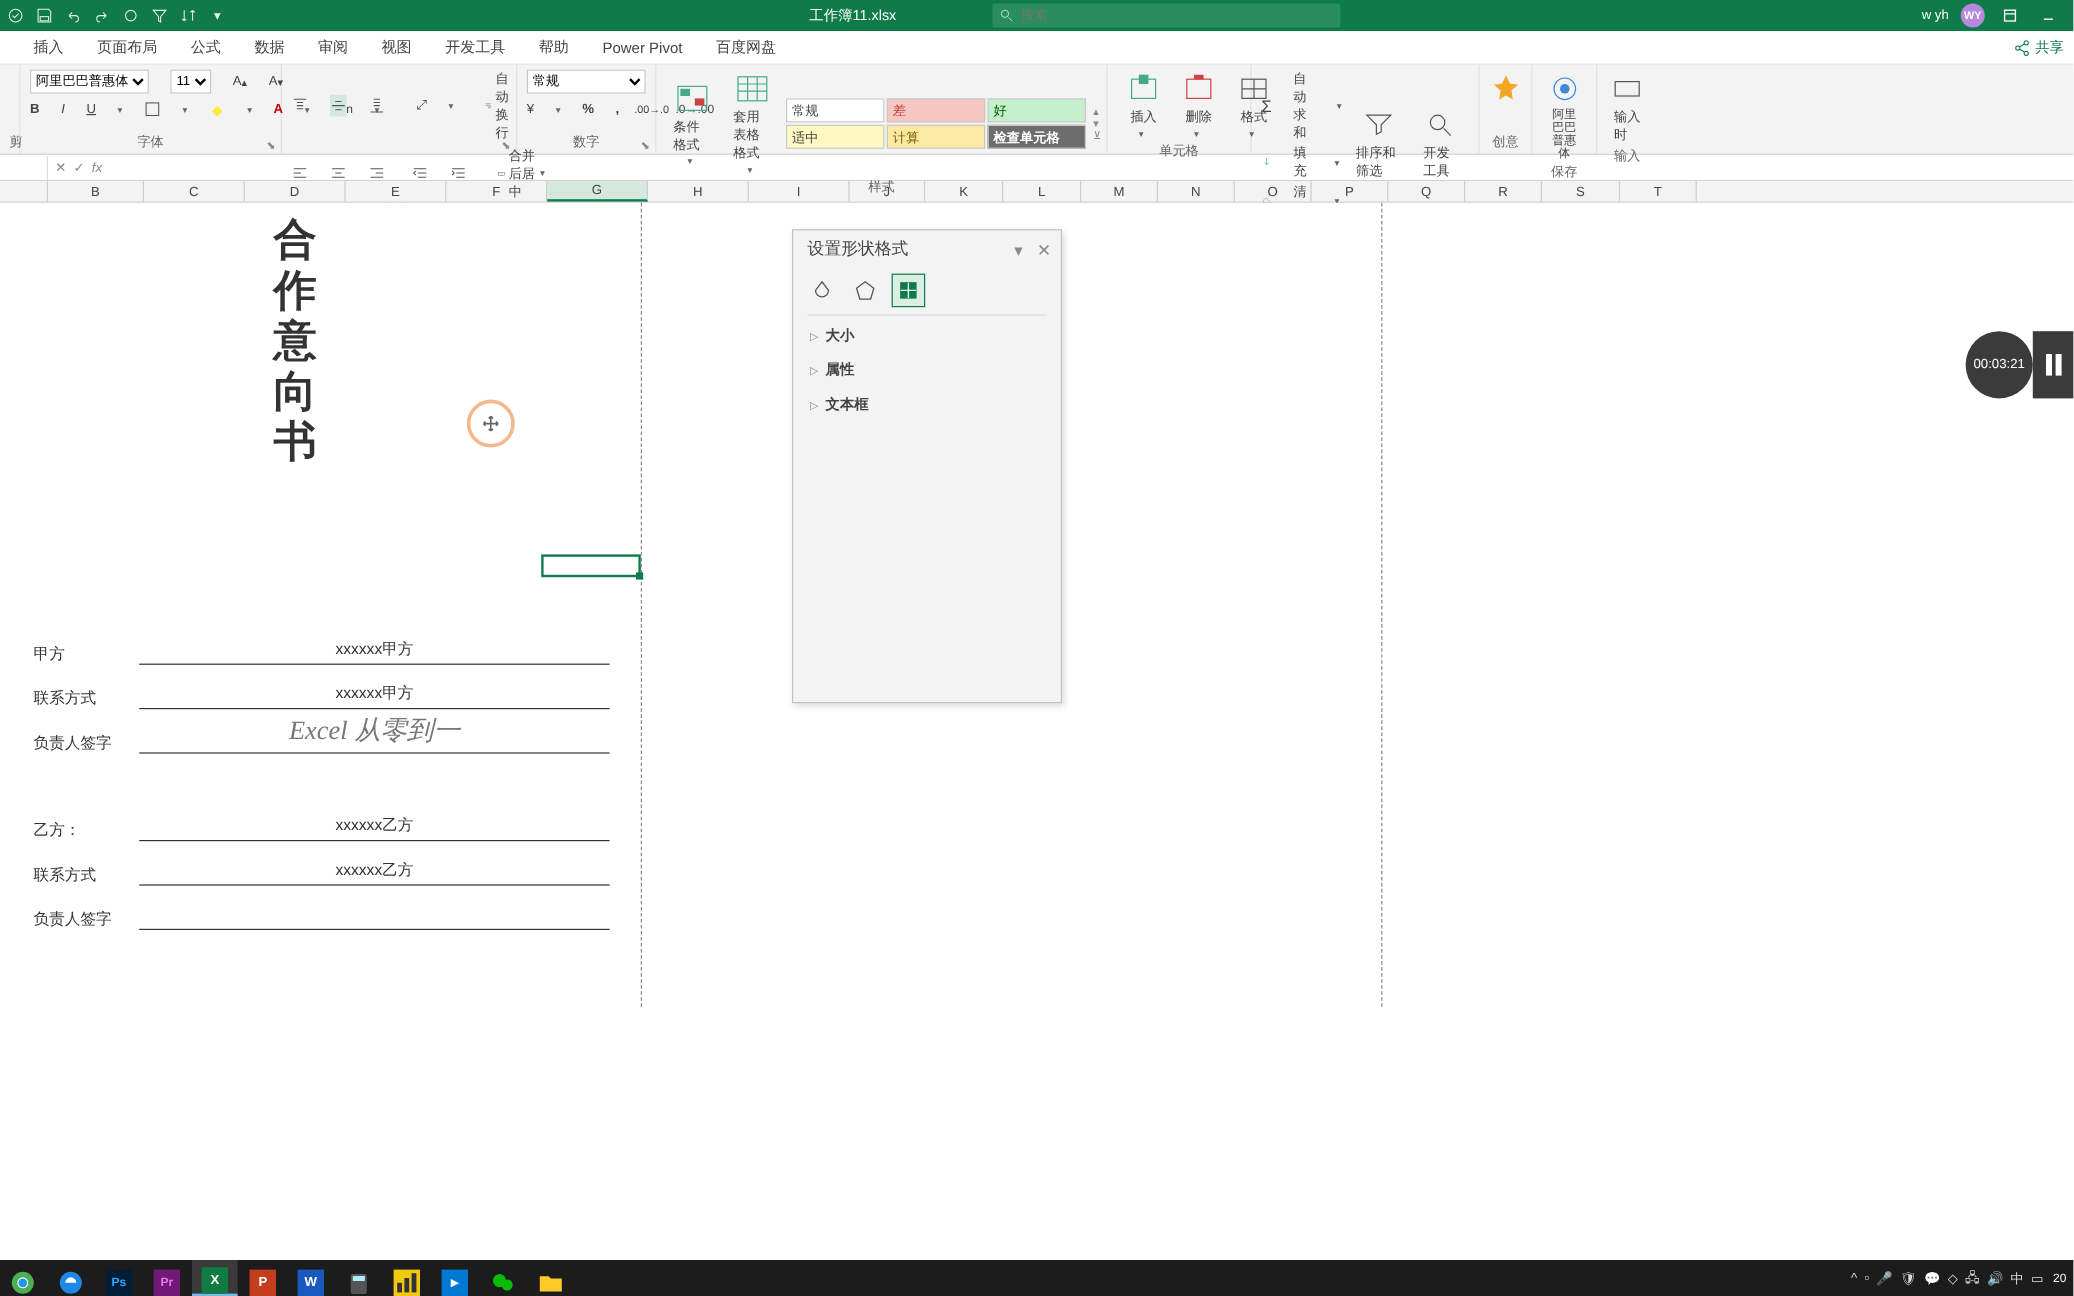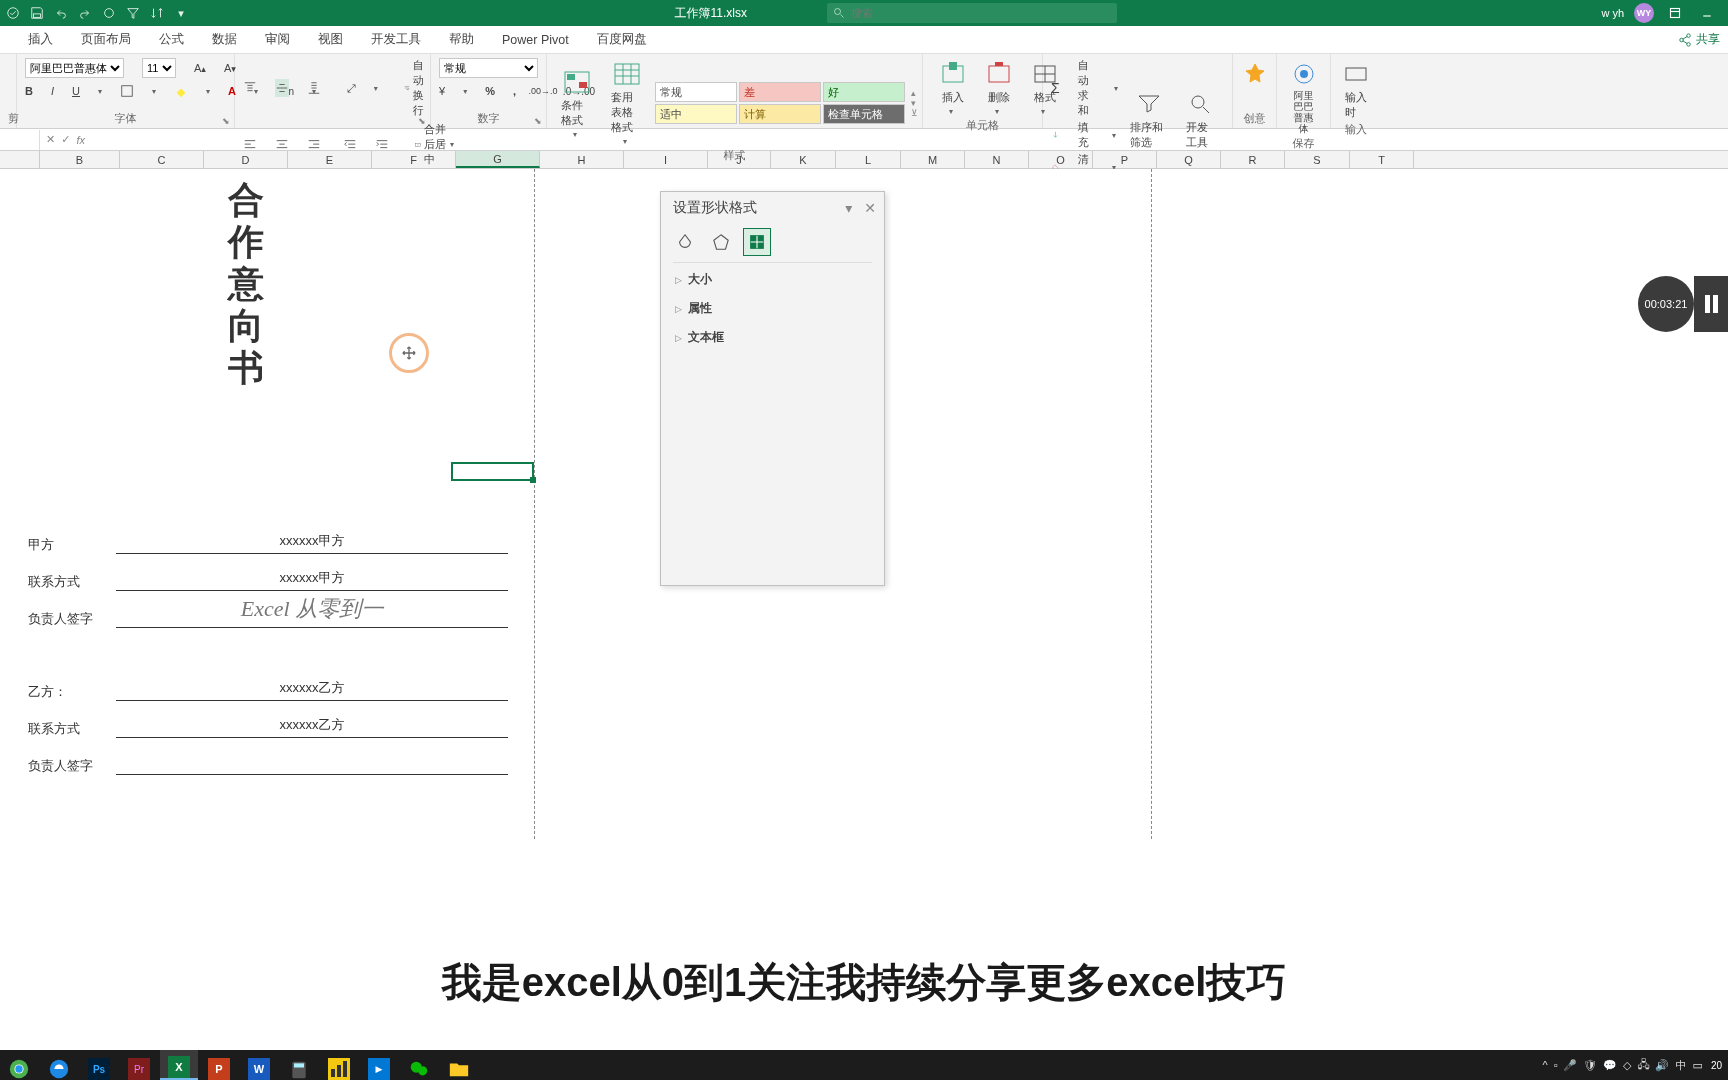--- a/index.html
+++ b/index.html
@@ -42,21 +42,21 @@
 .ribbon .bigbtn { display: flex; flex-direction: column; align-items: center; gap: 2px; padding: 2px 6px; cursor: pointer; font-size: 11px; }
 .ribbon .bigbtn .bigico { width: 32px; height: 28px; display: flex; align-items: center; justify-content: center; }
 .ribbon .bigbtn svg { width: 28px; height: 24px; }
 .ribbon .nfmt { width: 100px; height: 20px; border: 1px solid #c8c8c8; background: #fff; font-size: 11px; }
 .ribbon .stylebtn { width: 82px; height: 20px; border: 1px solid #c8c8c8; font-size: 11px; padding: 1px 4px; display: flex; align-items: center; }
 .ribbon .st-changgui { background: #fff; }
 .ribbon .st-cha { background: #f5c6c2; color: #c0392b; }
 .ribbon .st-hao { background: #c6efce; color: #006100; }
 .ribbon .st-shizhong { background: #fef9c3; }
 .ribbon .st-jisuan { background: #fce9a4; color: #7f6000; }
-.ribbon .st-jiancha { background: #6d6d6d; color: #fff; }
+.ribbon .st-jiancha { background: #6d6d6d; color: #fff; font-weight: bold; }
 
 
 .fbar { height: 22px; display: flex; align-items: center; border-bottom: 1px solid #d0d0d0; font-size: 11px; }
 .fbar .namebox { width: 40px; height: 20px; border-right: 1px solid #ddd; padding-left: 4px; display: flex; align-items: center; }
 .fbar .fx { display: flex; align-items: center; gap: 6px; padding: 0 6px; color: #888; }
 .fbar .fx span { cursor: pointer; }
 .fbar .fxinput { flex: 1; height: 20px; border: none; font-size: 12px; padding-left: 4px; }
 
 
 .colheaders { height: 18px; display: flex; background: #f3f3f3; border-bottom: 1px solid #ccc; font-size: 11px; color: #444; }
@@ -598,21 +598,20 @@
         </div>
     </div>
   </div>
 
   <div class="cursorcircle" style="left:389px;top:164px">
     <svg viewBox="0 0 16 16">
         <path d="M8 1v14M1 8h14M8 1l-2 2M8 1l2 2M8 15l-2-2M8 15l2-2M1 8l2-2M1 8l2 2M15 8l-2-2M15 8l-2 2"></path>
       </svg>
   </div>
 
-  <div class="subtitle">我是excel从0到1关注我持续分享更多excel技巧</div>
 </div>
 
 <div class="fmtpane">
   <div class="fphead">
     <span>设置形状格式</span>
     <div class="fpctrl">
       <span>▾</span>
       <span>✕</span>
     </div>
   </div>
@@ -671,21 +670,21 @@
     <div class="tbico">
         <svg width="22" height="22" viewBox="0 0 24 24">
           <circle cx="12" cy="12" r="10" fill="#1e88e5"></circle>
           <path d="M7 12a5 5 0 0 1 10 0" fill="#fff"></path>
         </svg>
       </div>
     <div class="tbico">
         <div style="width:22px;height:22px;background:#001e36;color:#31a8ff;font-size:10px;font-weight:bold;display:flex;align-items:center;justify-content:center">Ps</div>
       </div>
     <div class="tbico">
-        <div style="width:22px;height:22px;background:#7f1d1d;color:#e879f9;font-size:10px;font-weight:normal;display:flex;align-items:center;justify-content:center">Pr</div>
+        <div style="width:22px;height:22px;background:#701a75;color:#e879f9;font-size:10px;font-weight:bold;display:flex;align-items:center;justify-content:center">Pr</div>
       </div>
     <div class="tbico active">
         <div style="width:22px;height:22px;background:#107c41;color:#fff;font-size:11px;font-weight:bold;display:flex;align-items:center;justify-content:center">X</div>
       </div>
     <div class="tbico">
         <div style="width:22px;height:22px;background:#c43e1c;color:#fff;font-size:11px;font-weight:bold;display:flex;align-items:center;justify-content:center">P</div>
       </div>
     <div class="tbico">
         <div style="width:22px;height:22px;background:#185abd;color:#fff;font-size:11px;font-weight:bold;display:flex;align-items:center;justify-content:center">W</div>
       </div>

